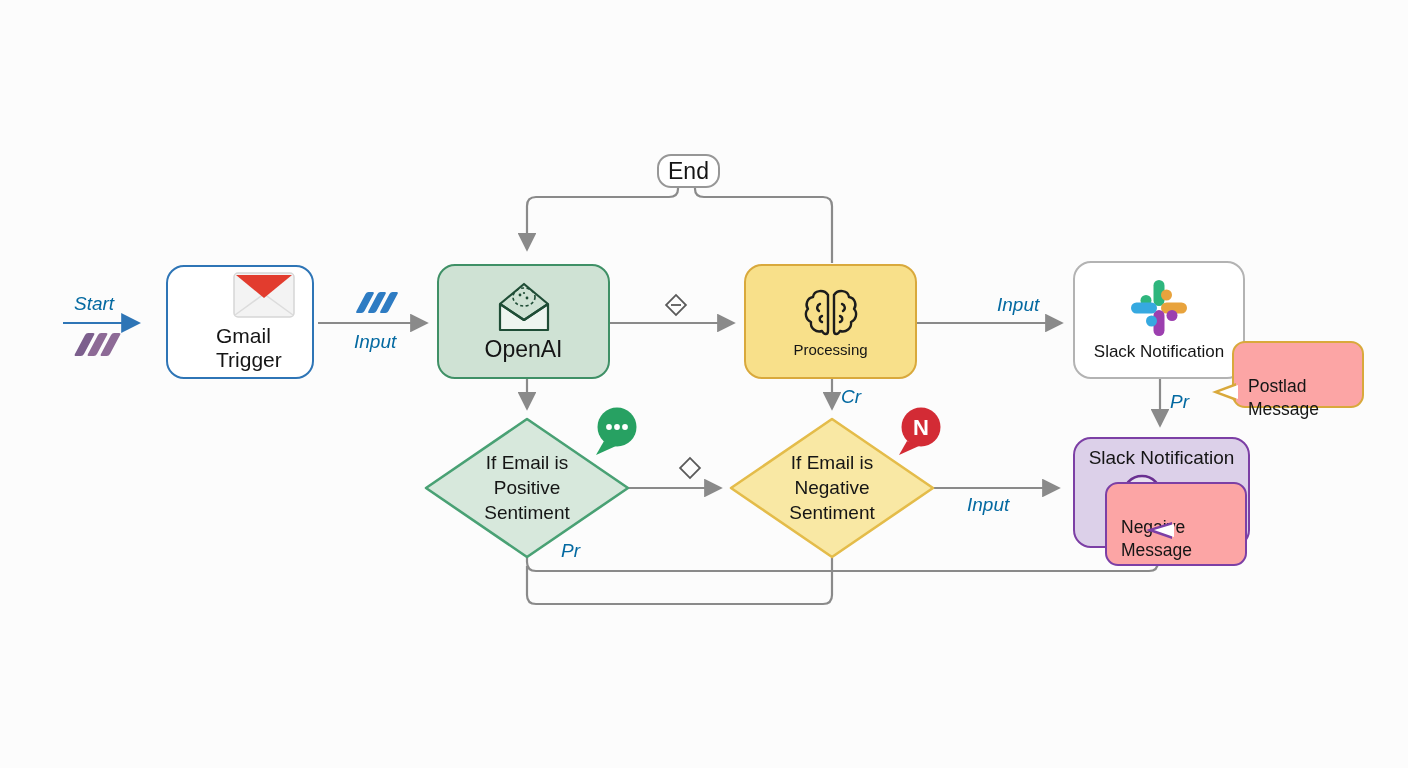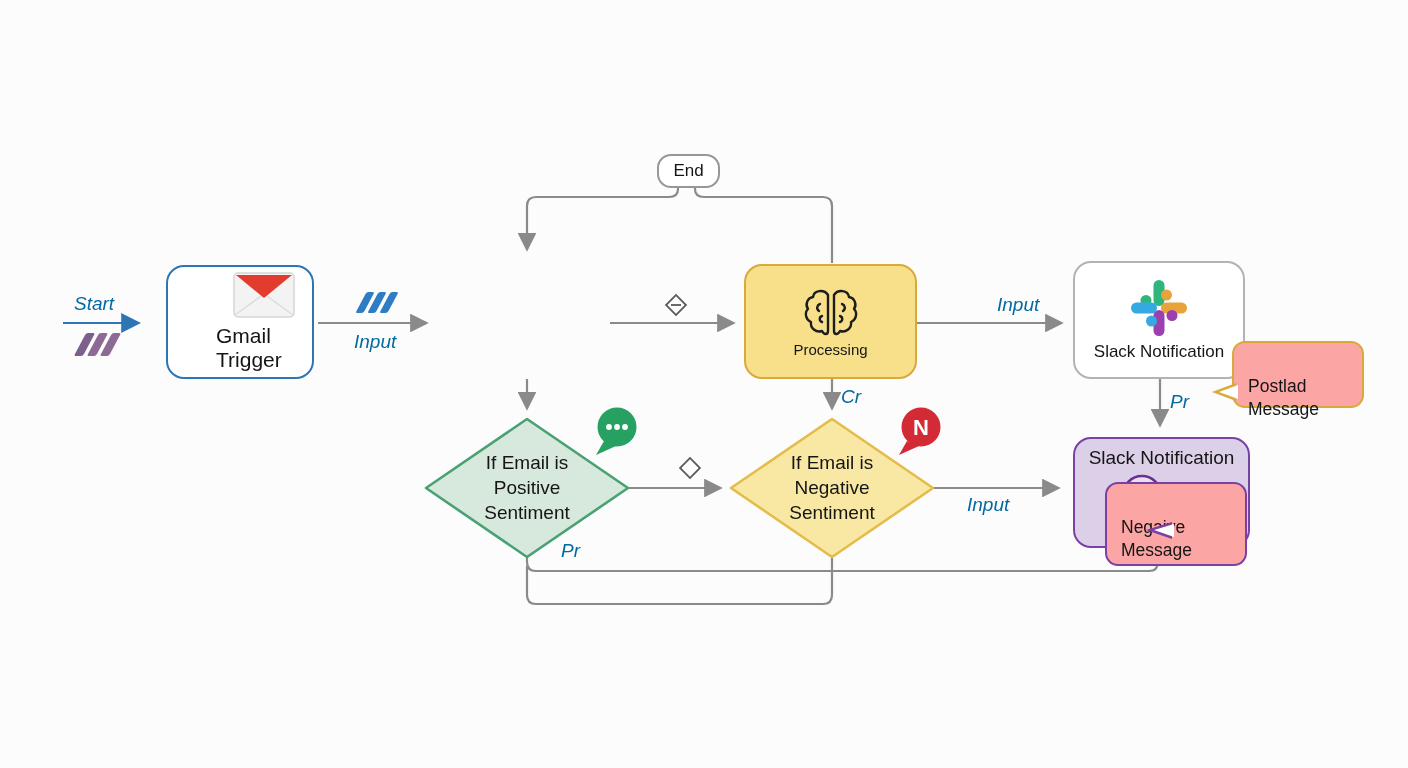--- a/index.html
+++ b/index.html
@@ -9,21 +9,21 @@
   #title{left:50%;top:66px;transform:translateX(-50%);font-size:36px;font-weight:700;
          letter-spacing:.5px;color:#111;white-space:nowrap;}
   #edges{left:0;top:0;}
   .node{box-sizing:border-box;border-radius:18px;display:flex;flex-direction:column;
         align-items:center;justify-content:center;}
   .lbl{font-size:19px;color:#0369a1;white-space:nowrap;font-style:italic;}
   .preline{white-space:pre-line;text-align:center;line-height:1.32;}
   
   #end-node{left:657px;top:154px;width:59px;height:30px;border:2px solid #979797;
             border-radius:14px;background:#fff;display:flex;align-items:center;
-            justify-content:center;font-size:17px;}
+            justify-content:center;font-size:23px;}
   #gmail-node{left:166px;top:265px;width:148px;height:114px;border:2.2px solid #2e75b6;background:#fff;padding-left:48px;}
   #gmail-node .nlbl{font-size:21px;margin-top:6px;}
   #openai-node{left:437px;top:264px;width:173px;height:115px;border:2.5px solid #3f9066;background:#cfe2d4;}
   #openai-node .nlbl{font-size:23px;margin-top:2px;}
   #processing-node{left:744px;top:264px;width:173px;height:115px;border:2.5px solid #d9a93c;background:#f8e08a;}
   #processing-node .nlbl{font-size:15px;margin-top:3px;}
   #slack-top-node{left:1073px;top:261px;width:172px;height:118px;border:2px solid #b3b3b3;background:#fff;}
   #slack-top-node .nlbl{font-size:17px;margin-top:4px;}
   #slack-bottom-node{left:1073px;top:437px;width:177px;height:111px;border:2.5px solid #7c3fa5;
                      background:#dcd0e9;justify-content:flex-start;}
@@ -107,20 +107,32 @@
 
   <div id="gmail-node" class="abs z2 node">
     <svg width="62" height="46" viewBox="0 0 62 46">
       <rect x="1" y="1" width="60" height="44" rx="4" fill="#f3f3f3" stroke="#d6d6d6" stroke-width="1.5"></rect>
       <path d="M2,43 L31,22 L60,43" fill="none" stroke="#dcdcdc" stroke-width="1.5"></path>
       <polygon points="3,3 31,26 59,3" fill="#e23c2e"></polygon>
     </svg>
     <div class="nlbl">Gmail Trigger</div>
   </div>
 
+  <div id="openai-node" class="abs z2 node">
+    <svg width="62" height="54" viewBox="0 0 62 54">
+      <path d="M7,24 L31,4 L55,24" fill="none" stroke="#1f4d36" stroke-width="2.2" stroke-linejoin="round"></path>
+      <ellipse cx="31" cy="17" rx="11" ry="9" fill="none" stroke="#1f4d36" stroke-width="1.6" stroke-dasharray="3 2.5"></ellipse>
+      <circle cx="27" cy="15" r="1.4" fill="#1f4d36"></circle>
+        <circle cx="34" cy="18" r="1.4" fill="#1f4d36"></circle>
+      <circle cx="31" cy="13" r="1.1" fill="#1f4d36"></circle>
+      <path d="M7,24 V50 H55 V24 L31,40 Z" fill="#eef5f0" stroke="#1f4d36" stroke-width="2.2" stroke-linejoin="round"></path>
+      <path d="M7,24 L31,40 L55,24" fill="none" stroke="#1f4d36" stroke-width="2.2" stroke-linejoin="round"></path>
+    </svg>
+    <div class="nlbl">OpenAI</div>
+  </div>
 
   <div id="processing-node" class="abs z2 node">
     <svg width="58" height="52" viewBox="0 0 58 52">
       <g fill="none" stroke="#1c1c1c" stroke-width="2.4" stroke-linecap="round" stroke-linejoin="round">
         <path d="M26,9 C22,3 12,4 11,11 C5,12 3,19 6,23 C2,27 4,34 9,36 C8,42 14,47 20,45 C22,49 26,49 26,45 Z"></path>
         <path d="M32,9 C36,3 46,4 47,11 C53,12 55,19 52,23 C56,27 54,34 49,36 C50,42 44,47 38,45 C36,49 32,49 32,45 Z"></path>
         <path d="M18,18 C15,19 14,23 17,25 M20,30 C17,31 17,35 20,36"></path>
         <path d="M40,18 C43,19 44,23 41,25 M38,30 C41,31 41,35 38,36"></path>
       </g>
     </svg>

